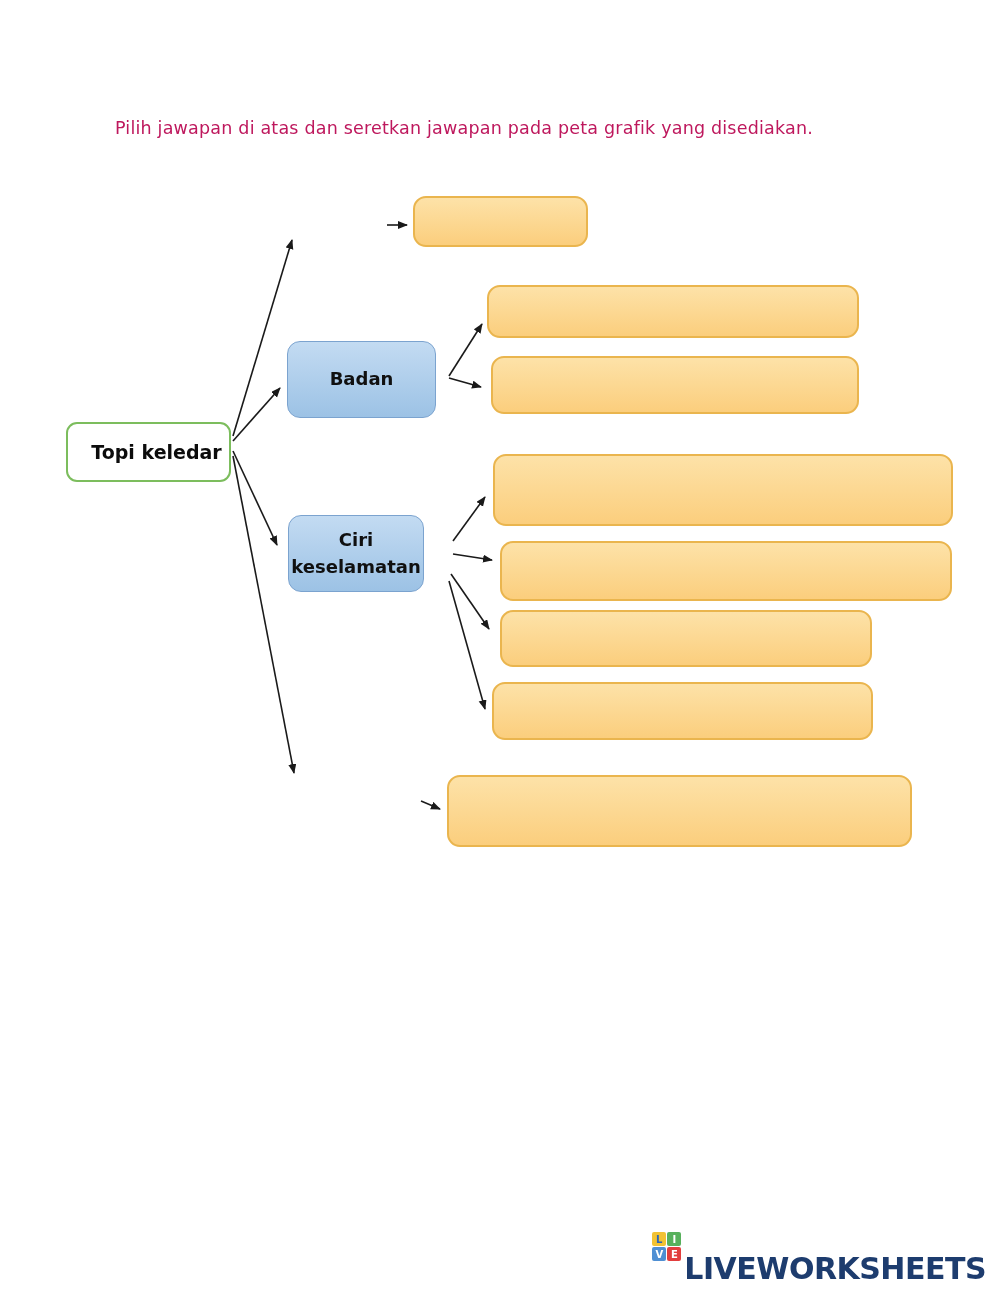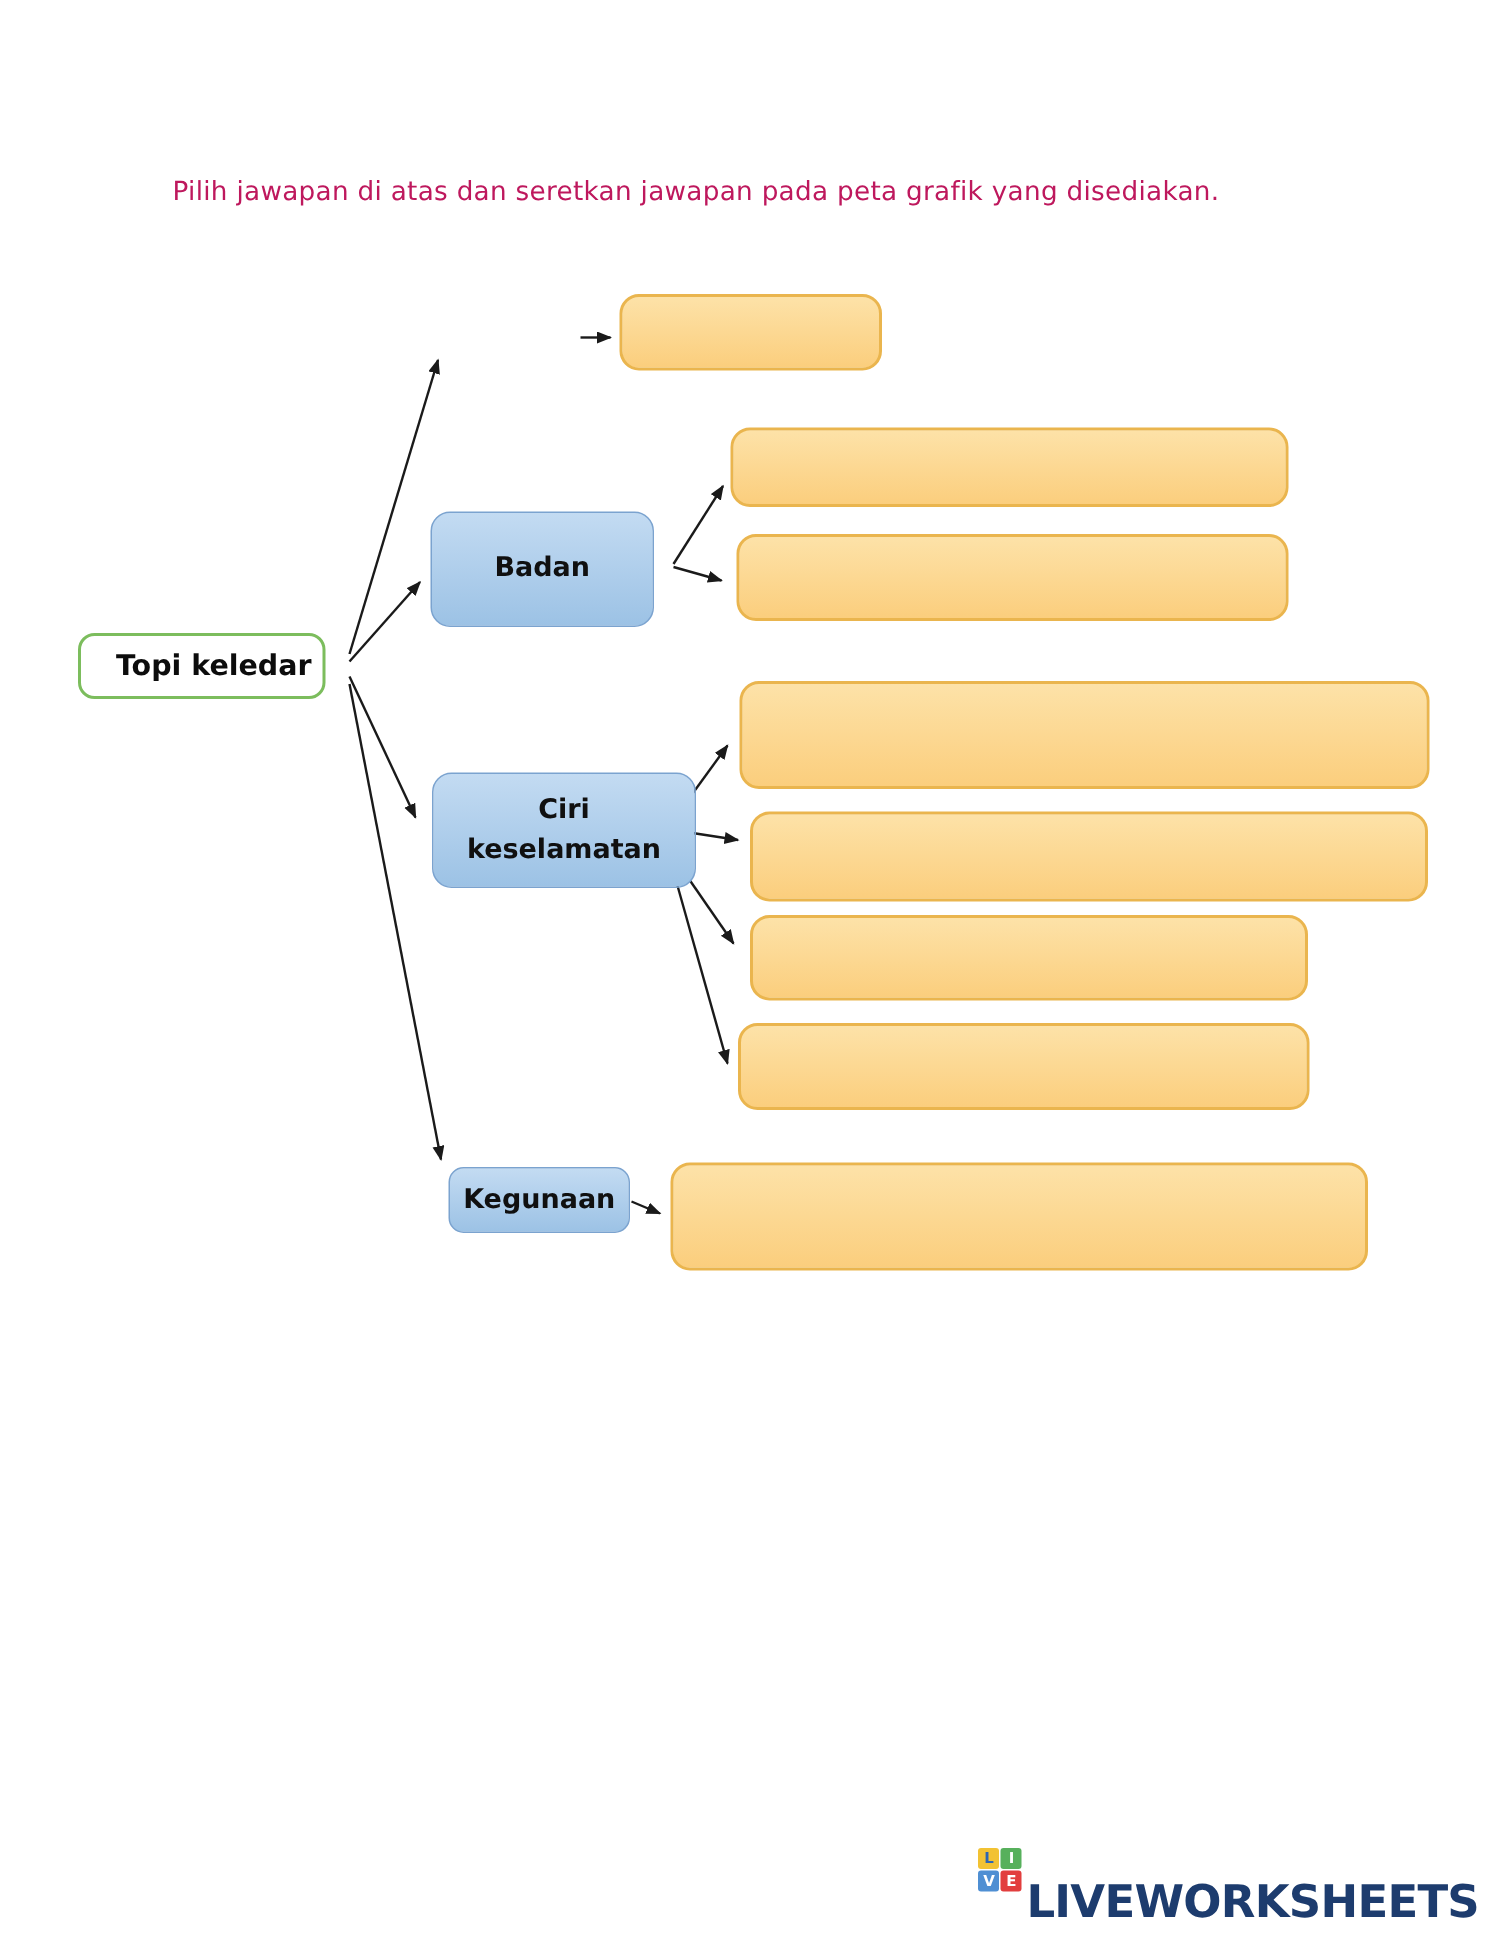--- a/index.html
+++ b/index.html
@@ -35,24 +35,24 @@
     box-sizing:border-box;
   }
   .dropzone{
     position:absolute;
     background:linear-gradient(#fde2a8,#fbce7d);
     border:2px solid #eab54e;
     border-radius:13px;
     box-sizing:border-box;
   }
   
-  #node-root{left:52px;top:422px;width:165px;height:44px;padding-left:16px;}
+  #node-root{left:66px;top:422px;width:165px;height:60px;padding-left:16px;}
   #node-nama{left:299px;top:195px;width:87px;height:74px;}
   #node-badan{left:287px;top:341px;width:149px;height:77px;}
-  #node-ciri{left:288px;top:515px;width:176px;height:77px;padding:0 22px;}
+  #node-ciri{left:288px;top:515px;width:136px;height:77px;padding:0 22px;}
   #node-kegunaan{left:299px;top:778px;width:121px;height:44px;border-radius:10px;}
   
   #dz-a1{left:413px;top:196px;width:175px;height:51px;}
   #dz-b1{left:487px;top:285px;width:372px;height:53px;}
   #dz-b2{left:491px;top:356px;width:368px;height:58px;}
   #dz-c1{left:493px;top:454px;width:460px;height:72px;}
   #dz-c2{left:500px;top:541px;width:452px;height:60px;}
   #dz-c3{left:500px;top:610px;width:372px;height:57px;}
   #dz-c4{left:492px;top:682px;width:381px;height:58px;}
   #dz-d1{left:447px;top:775px;width:465px;height:72px;}
@@ -106,21 +106,20 @@
       <line x1="451" y1="574" x2="489" y2="629" marker-end="url(#ah)"></line>
       <line x1="449" y1="581" x2="485" y2="709" marker-end="url(#ah)"></line>
       <line x1="421" y1="801" x2="440" y2="809" marker-end="url(#ah)"></line>
     </g>
   </svg>
 
   <div id="node-root">Topi keledar</div>
 
   <div id="node-badan" class="node">Badan</div>
   <div id="node-ciri" class="node">Ciri keselamatan</div>
-  <div id="node-kegunaan" class="node">Kegunaan</div>
 
   <div id="dz-a1" class="dropzone"></div>
   <div id="dz-b1" class="dropzone"></div>
   <div id="dz-b2" class="dropzone"></div>
   <div id="dz-c1" class="dropzone"></div>
   <div id="dz-c2" class="dropzone"></div>
   <div id="dz-c3" class="dropzone"></div>
   <div id="dz-c4" class="dropzone"></div>
   <div id="dz-d1" class="dropzone"></div>
 

